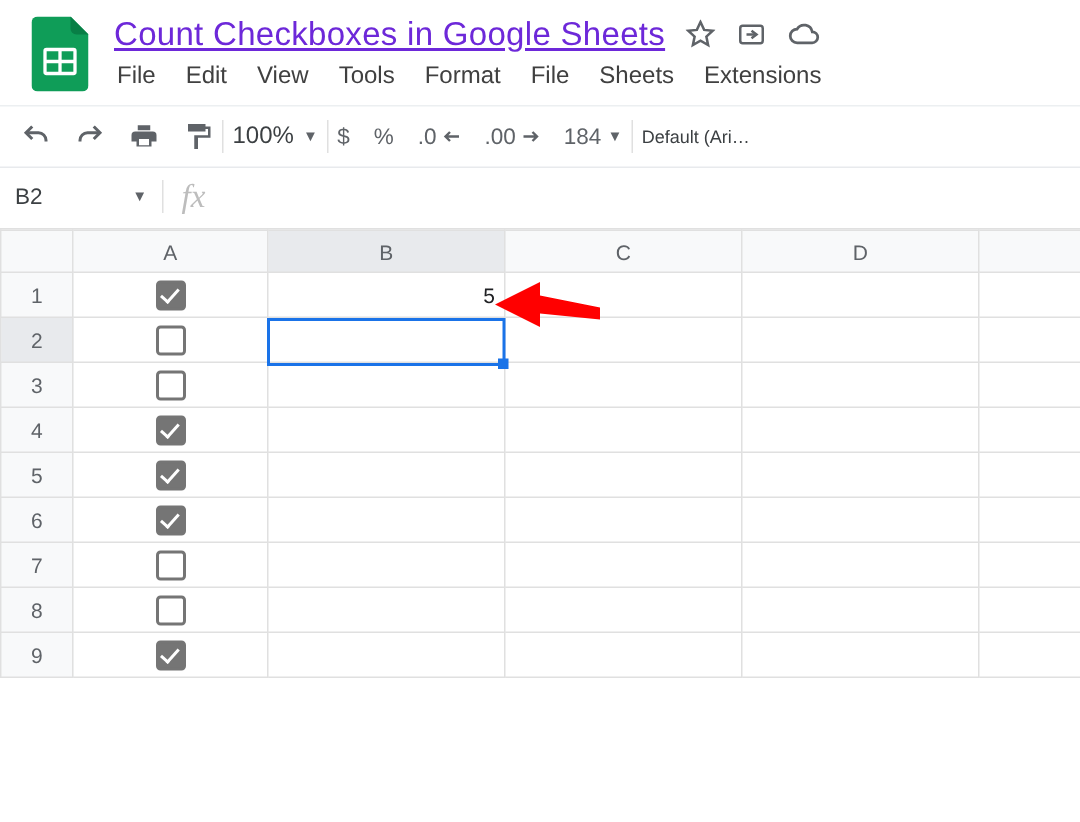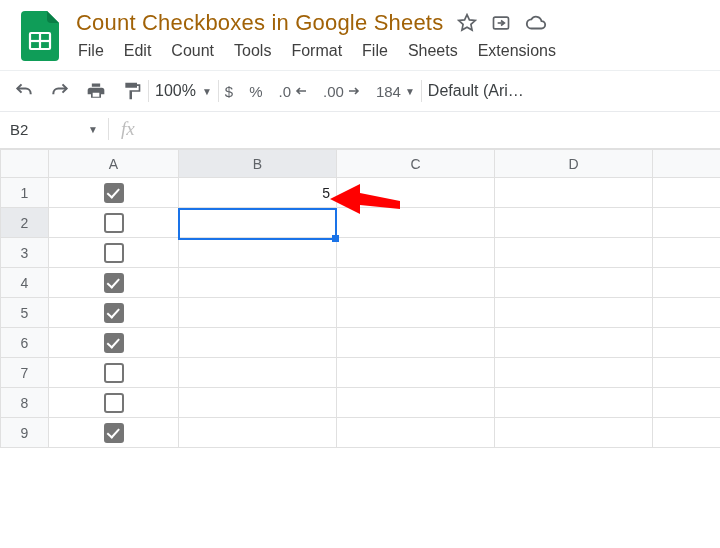--- a/index.html
+++ b/index.html
@@ -26,22 +26,23 @@
   }
   .title-area { flex: 1; }
   .title-row {
     display: flex;
     align-items: center;
     gap: 14px;
     padding-top: 2px;
   }
   .doc-title {
     font-size: 22px;
-    color: #a16207;
+    color: #6d28d9;
     letter-spacing: 0.2px;
+    text-decoration: underline;
   }
   .title-icons { display: flex; gap: 14px; align-items: center; color: #5f6368; }
   .title-icons svg { display: block; }
   .menu-row {
     display: flex;
     gap: 20px;
     padding: 6px 0 10px 2px;
     font-size: 16px;
     color: #404040;
   }
@@ -75,21 +76,21 @@
     display: flex;
     align-items: center;
     justify-content: space-between;
     padding-right: 10px;
   }
   .fx-div { width:1px; height:22px; background:#e0e0e0; margin-right:12px;}
   .fx-label {
     font-style: italic;
     font-family: "Times New Roman", serif;
     color: #bdbdbd;
-    font-size: 19px;
+    font-size: 22px;
   }
   .grid-wrap { position: relative; }
   table.grid { border-collapse: collapse; width: 720px; table-layout: fixed; }
   .grid th, .grid td {
     border: 1px solid #e0e0e0;
     font-size: 14px;
   }
   .grid th.colhead {
     background: #f8f9fa;
     color: #5f6368;
@@ -189,21 +190,21 @@
         <span>
           <svg width="22" height="20" viewBox="0 0 24 20" fill="none" stroke="#5f6368" stroke-width="2">
               <path d="M7 16a5 5 0 010-10 6 6 0 0111 2 4 4 0 010 8H7z"></path>
             </svg>
         </span>
       </div>
     </div>
     <div class="menu-row">
       <span class="menu-item">File</span>
       <span class="menu-item">Edit</span>
-      <span class="menu-item">Count</span>
+      <span class="menu-item">View</span>
       <span class="menu-item">Tools</span>
       <span class="menu-item">Format</span>
       <span class="menu-item">File</span>
       <span class="menu-item">Sheets</span>
       <span class="menu-item">Extensions</span>
     </div>
   </div>
 </div>
 
 <div class="toolbar">
@@ -251,21 +252,21 @@
       <svg width="12" height="10" viewBox="0 0 12 10" stroke="#5f6368" stroke-width="1.6" fill="none">
           <path d="M1 5h9M7 2l3 3-3 3"></path>
         </svg>
     </span>
     <span class="tb-item">
       <span>184</span>
       <span class="caret">▼</span>
     </span>
   </div>
   <div class="tb-div"></div>
-  <span class="tb-item" style="font-size:16px;color:#3c4043;">Default (Ari…</span>
+  <span class="tb-item" style="font-size:12px;color:#3c4043;">Default (Ari…</span>
 </div>
 
 <div class="namebox-row">
   <div class="namebox">
     <span>B2</span>
     <span class="caret">▼</span>
   </div>
   <div class="fx-div"></div>
   <span class="fx-label">fx</span>
   <div style="flex:1"></div>

